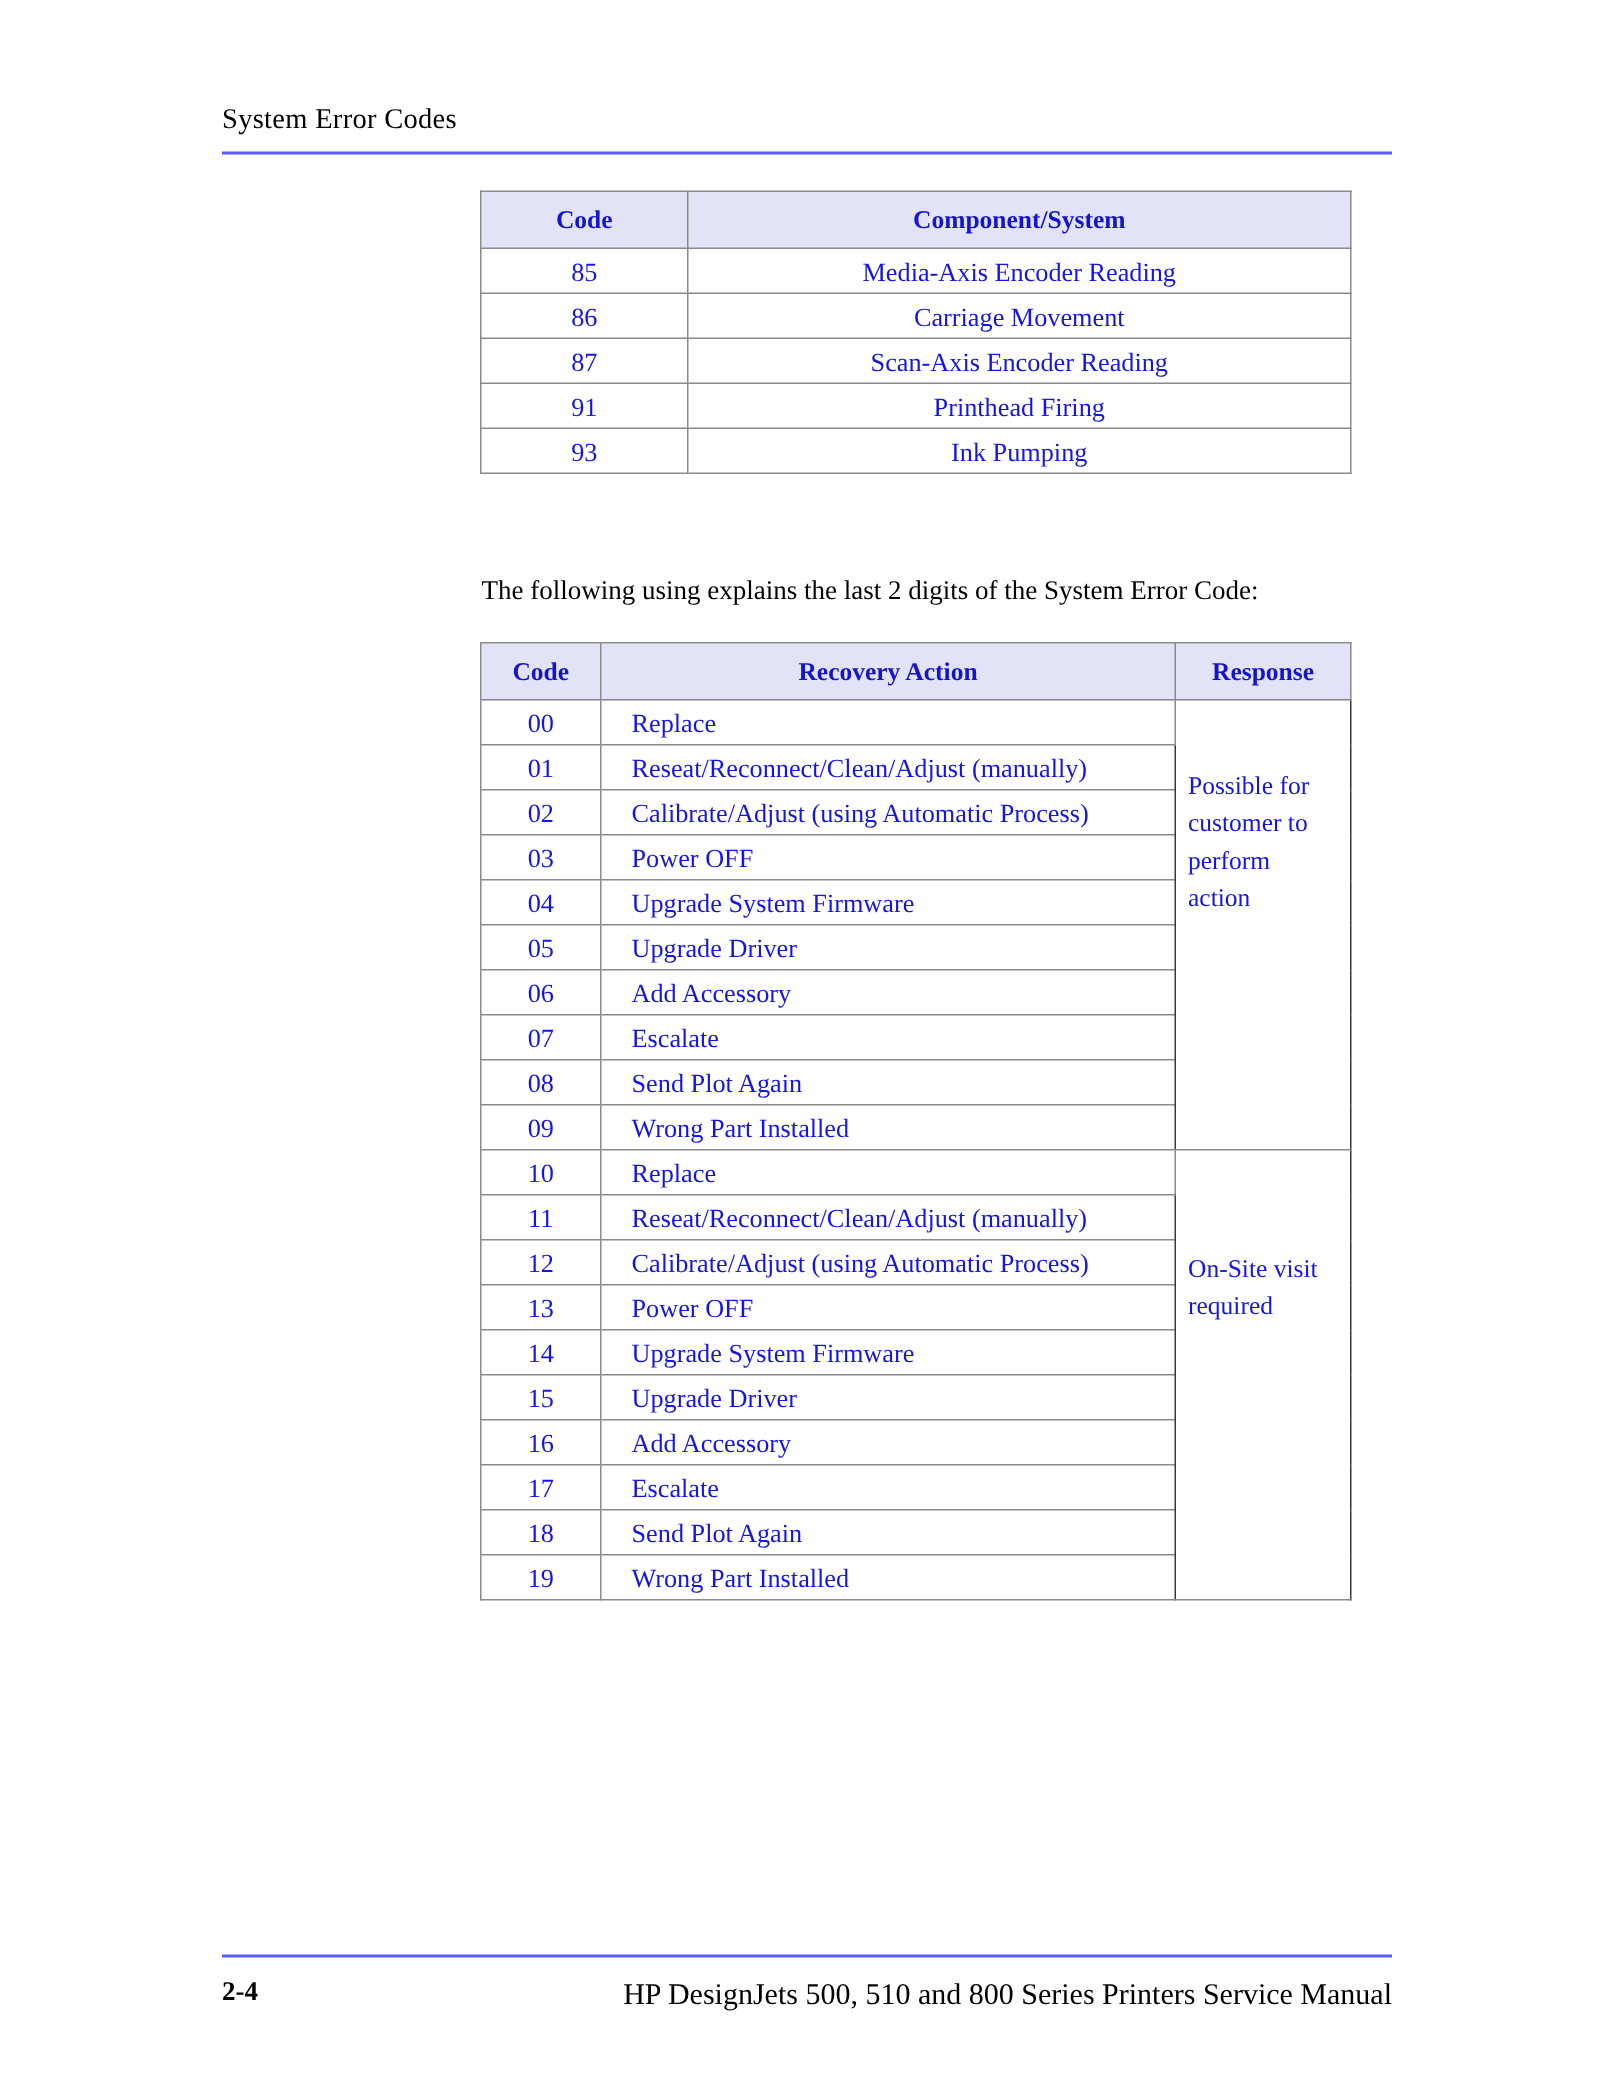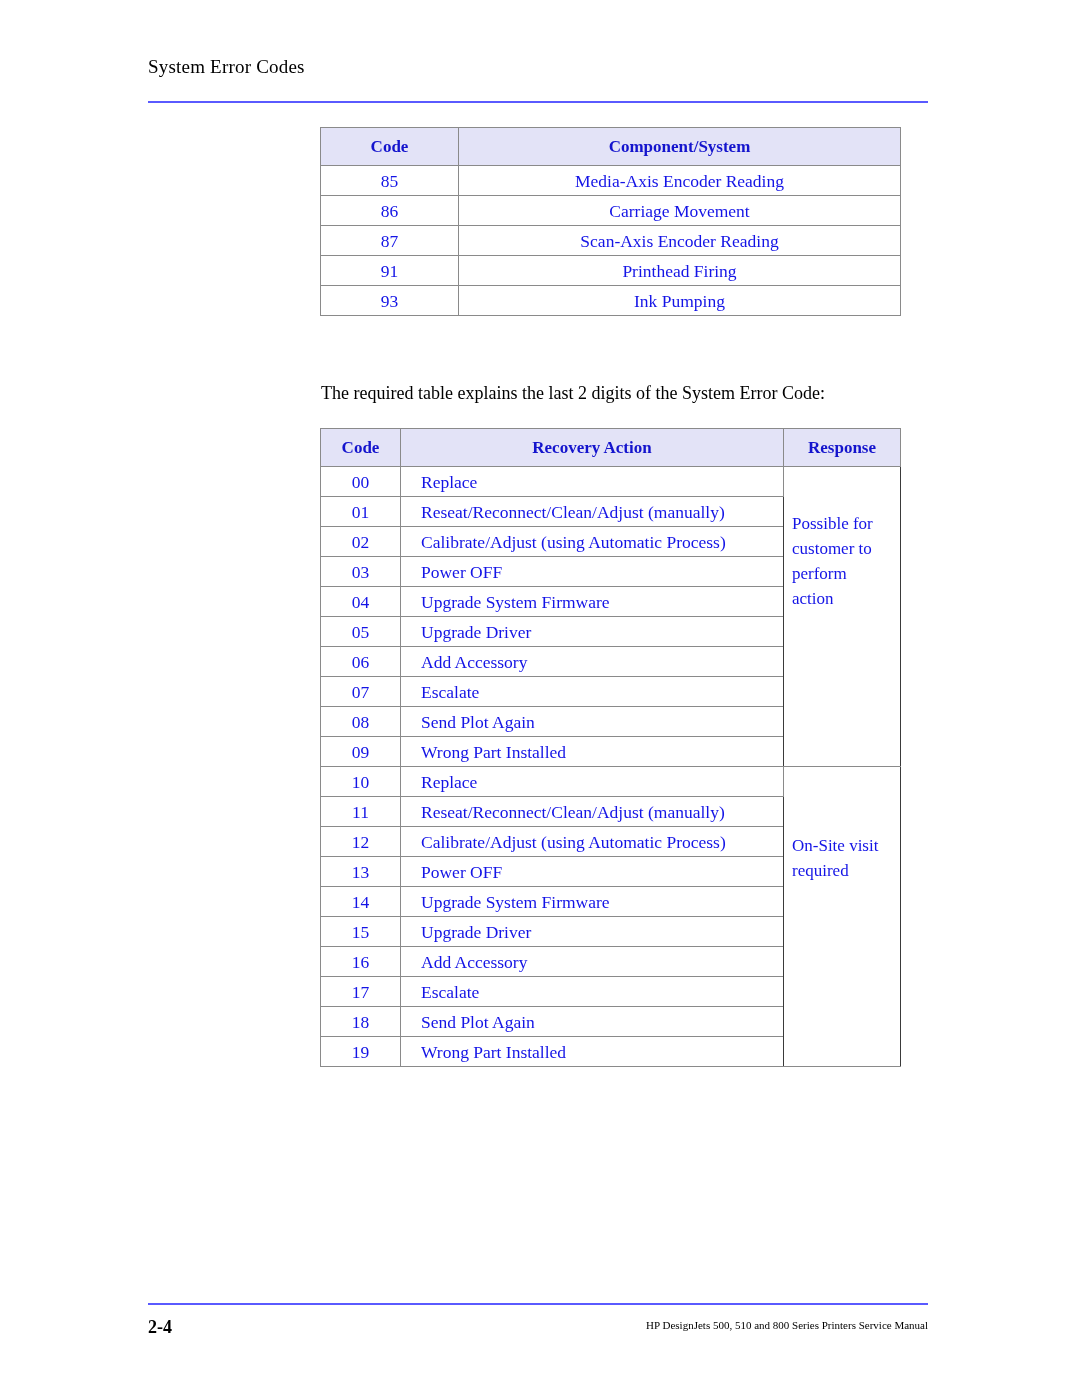--- a/index.html
+++ b/index.html
@@ -20,21 +20,21 @@
     position: absolute;
     left: 0; top: 0;
     width: 1080px;
     height: 1397px;
   }
 
   
   .page-header {
     position: absolute;
     left: 148px;
-    top: 55px;
+    top: 68px;
     width: 780px;
   }
   .page-header-title {
     font-size: 19px;
     line-height: 24px;
     color: #000000;
     letter-spacing: 0.2px;
   }
   .header-rule {
     position: absolute;
@@ -148,21 +148,21 @@
     left: 0;
     top: 0;
     font-size: 18px;
     font-weight: bold;
     color: #000000;
   }
   .footer-manual-title {
     position: absolute;
     right: 0;
     top: 2px;
-    font-size: 11px;
+    font-size: 20px;
     color: #000000;
     white-space: nowrap;
   }
 </style>
 </head>
 <body>
 
 <div class="page">
 
   <div class="page-header">
@@ -198,21 +198,21 @@
         <td class="cell-center">91</td>
         <td class="cell-center">Printhead Firing</td>
       </tr>
       <tr>
         <td class="cell-center">93</td>
         <td class="cell-center">Ink Pumping</td>
       </tr>
     </tbody>
   </table>
 
-  <div class="intro-paragraph"><span>The required table explains the </span><b>last</b><span> 2 digits of the System Error Code:</span></div>
+  <div class="intro-paragraph"><span>The following using explains the </span><b>last</b><span> 2 digits of the System Error Code:</span></div>
 
   <table class="doc-table" id="table-recovery">
     <colgroup>
       <col class="col-code">
       <col class="col-action">
       <col class="col-response">
     </colgroup>
     <thead>
       <tr>
         <th>Code</th>

